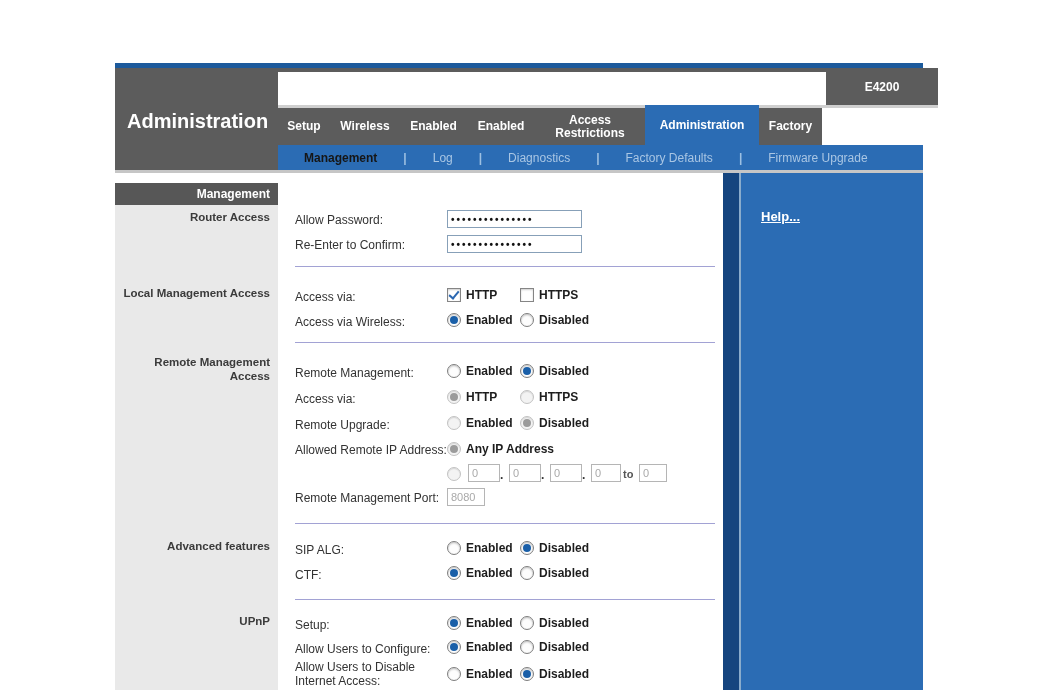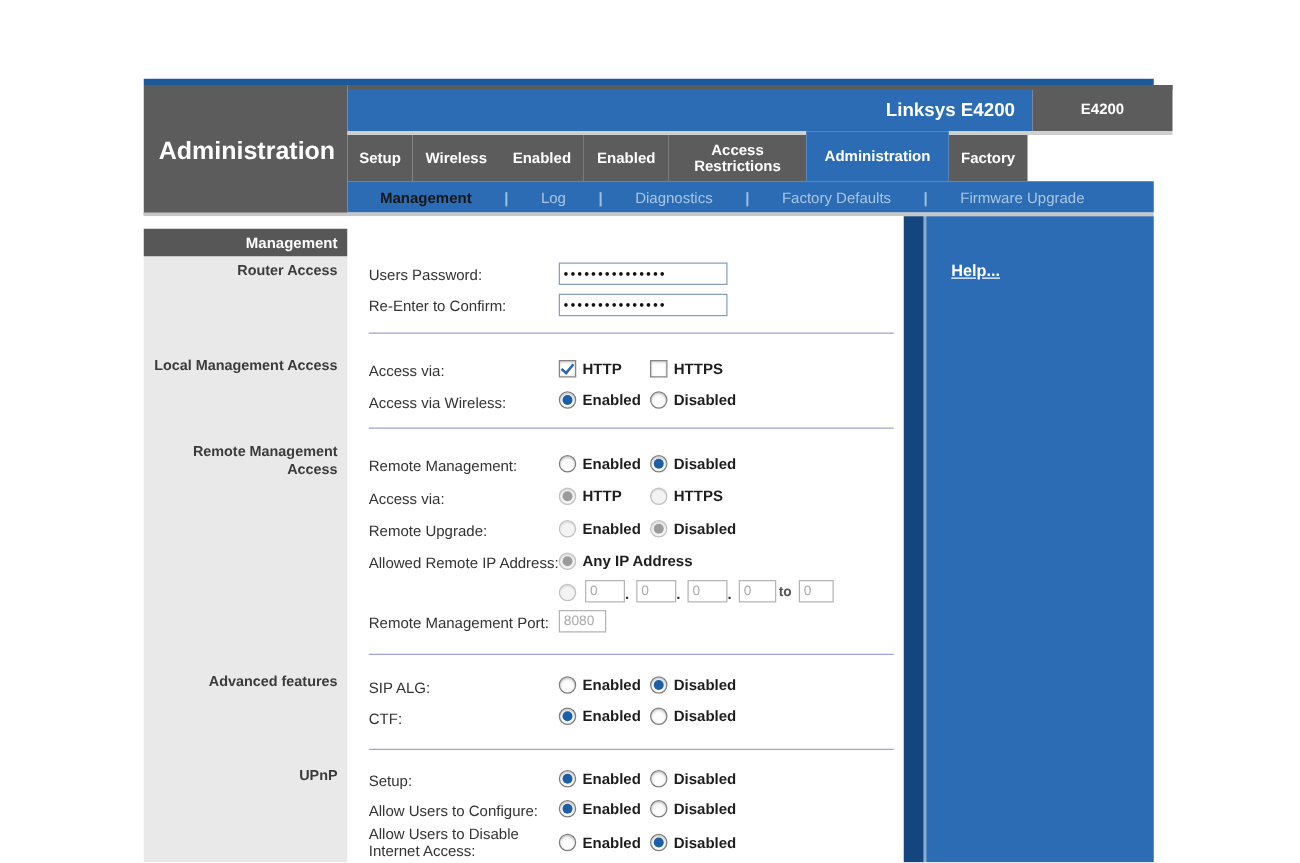--- a/index.html
+++ b/index.html
@@ -76,23 +76,20 @@
 
 <div class="screen">
 
   <div class="hdr-underline"></div>
 
   <div class="side-hdr">
     <div class="t">Administration</div>
   </div>
 
   <div class="topstrip"></div>
-  <div class="prodrow">
-    <div class="t">Linksys E4200</div>
-  </div>
   <div class="modeltab">E4200</div>
 
   <div class="tabwrap">
     <div class="tabline"></div>
     <div class="tabs">
       <div class="tab" style="width:52px">Setup</div>
       <div class="tab" style="width:70px">Wireless</div>
       <div class="tab" style="width:67px">Enabled</div>
       <div class="tab" style="width:68px">Enabled</div>
       <div class="tab" style="width:110px">Access Restrictions</div>
@@ -122,21 +119,21 @@
     </div>
     <div class="sidelabel" style="top:37px">Router Access</div>
     <div class="sidelabel" style="top:113px">Local Management Access</div>
     <div class="sidelabel" style="top:182px">Remote Management Access</div>
     <div class="sidelabel" style="top:366px">Advanced features</div>
     <div class="sidelabel" style="top:441px">UPnP</div>
   </div>
 
   <div class="main">
 
-    <div class="flabel" style="top:40px">Users Password:</div>
+    <div class="flabel" style="top:40px">Allow Password:</div>
     <input class="txt pw" style="left: 169px; top: 37px;" type="text" value="•••••••••••••••">
     <div class="flabel" style="top:65px">Re-Enter to  Confirm:</div>
     <input class="txt pw" style="left: 169px; top: 62px;" type="text" value="•••••••••••••••">
     <div class="hr" style="top:93px"></div>
 
     <div class="flabel" style="top:117px">Access via:</div>
     <div class="opt" style="left:169px;top:115px">
       <span class="checkbox checked"></span>
       <span class="optlabel">HTTP</span>
     </div>

